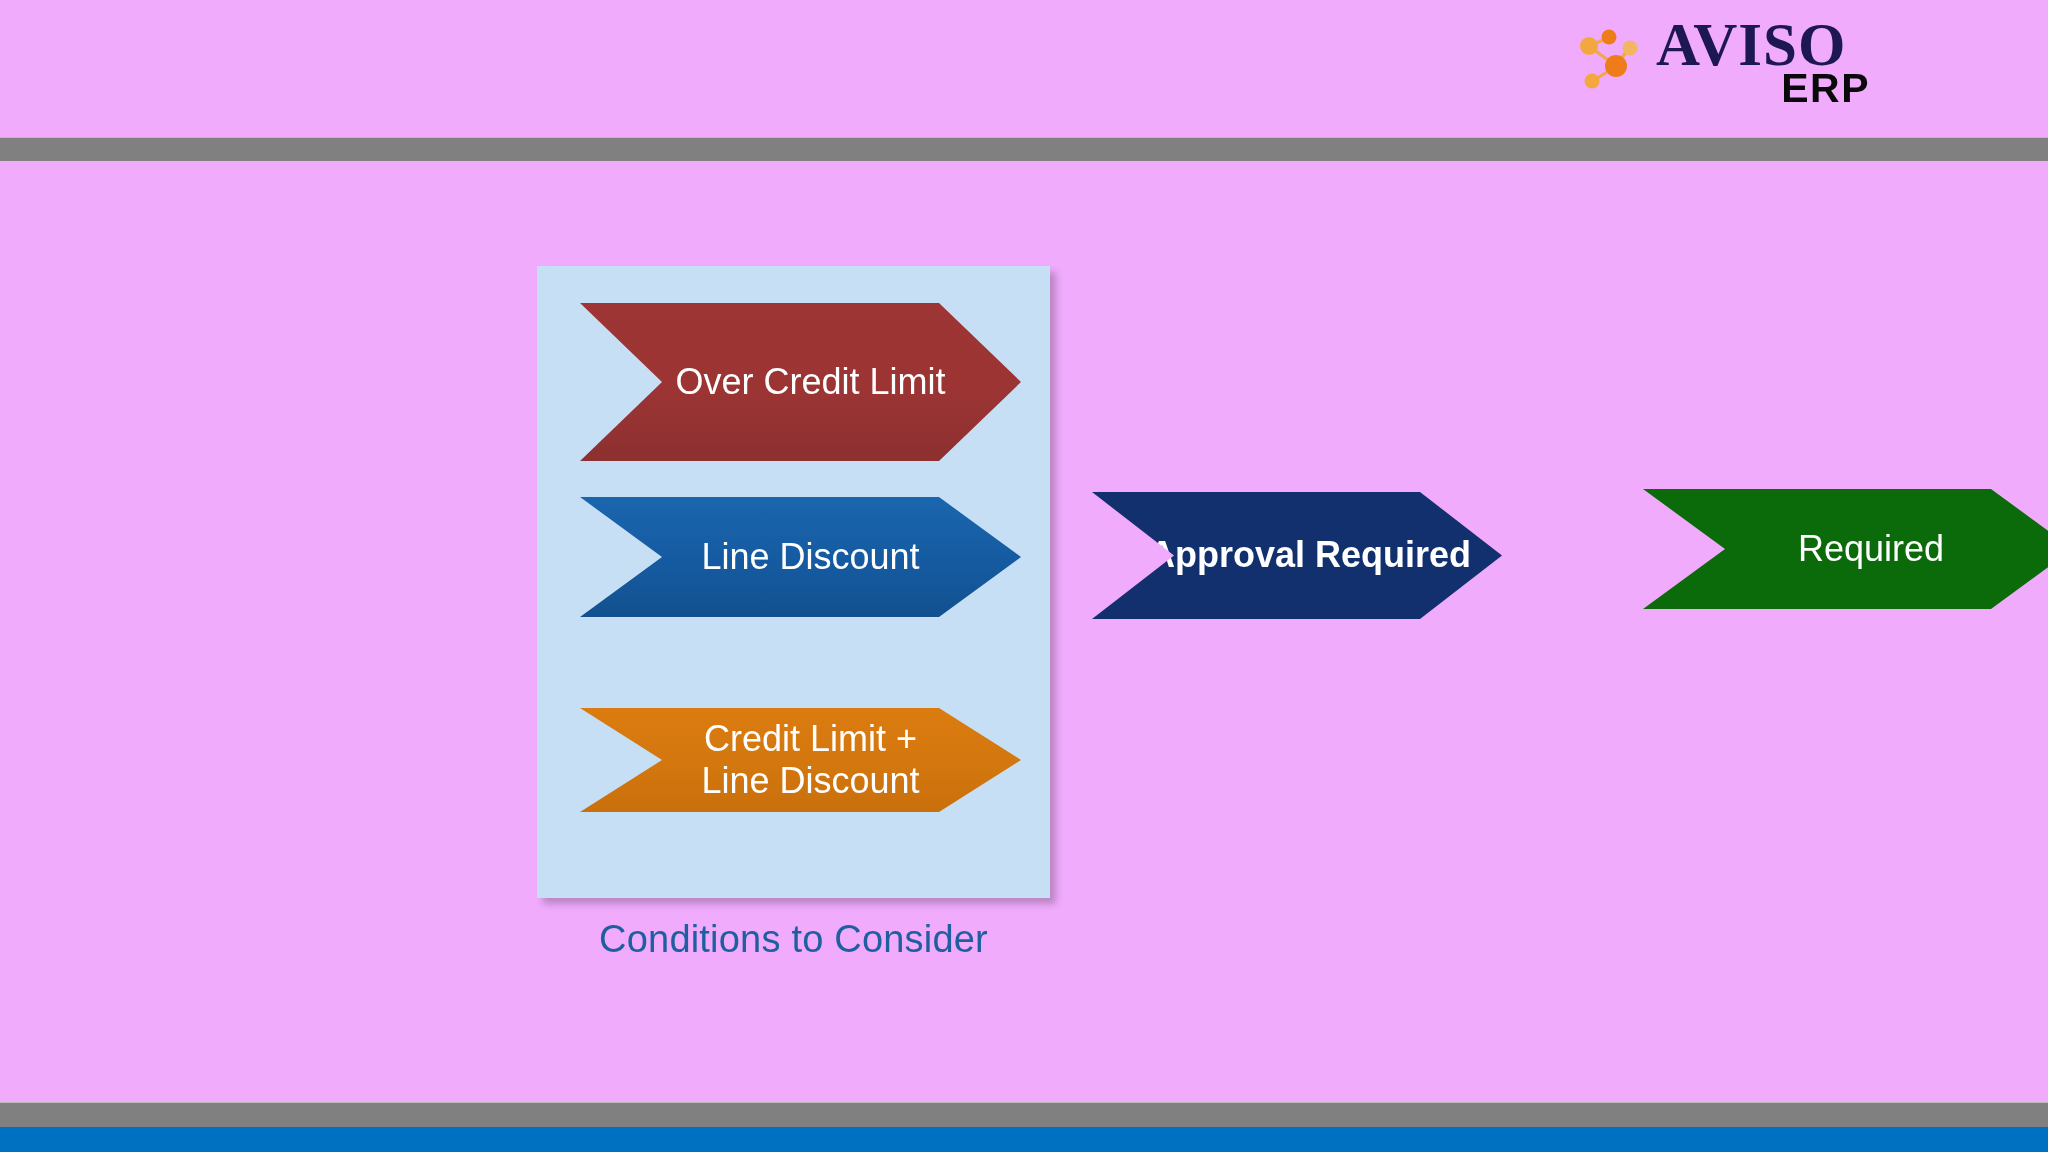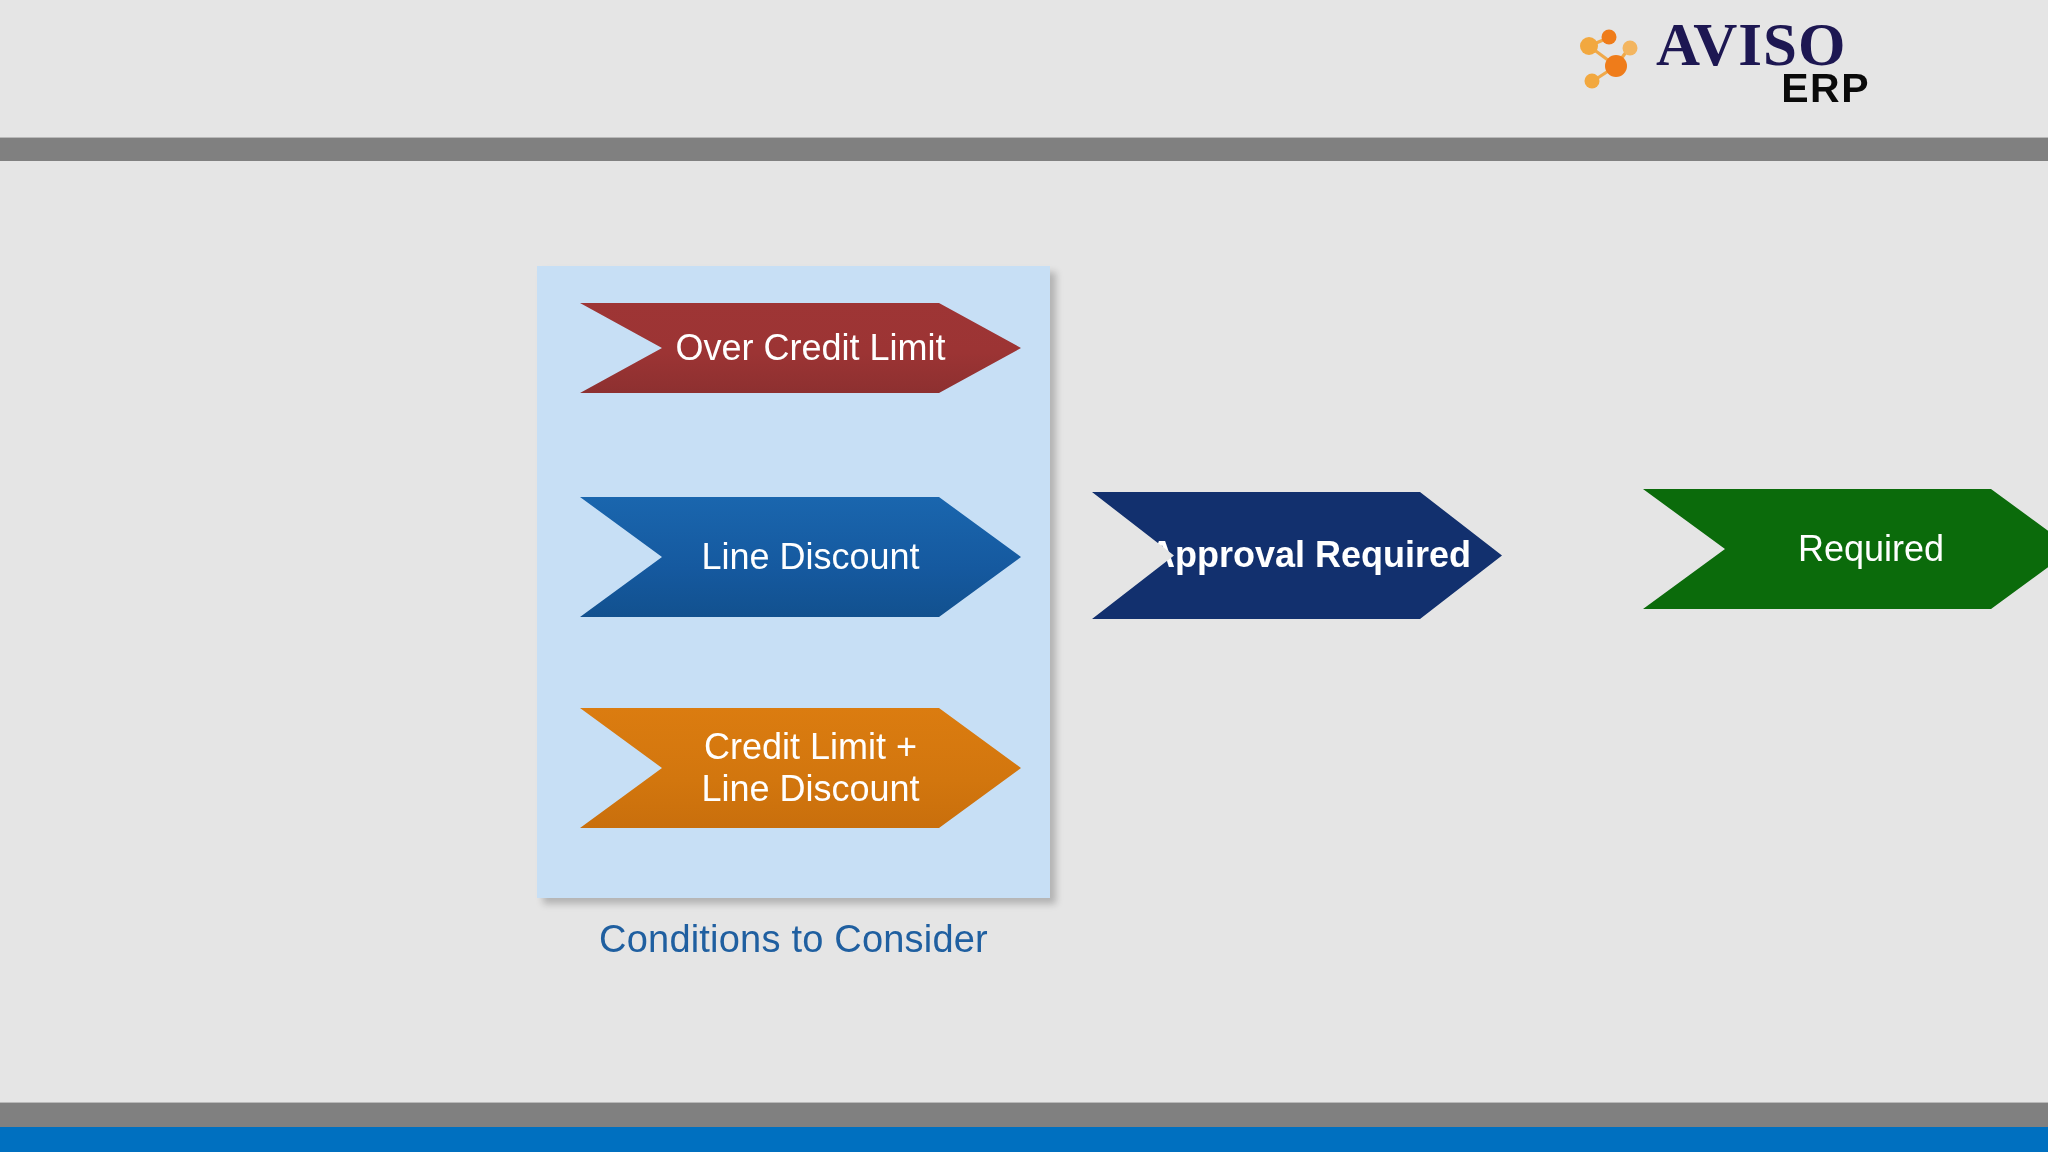--- a/index.html
+++ b/index.html
@@ -11,21 +11,21 @@
     width: 2048px;
     height: 1152px;
     overflow: hidden;
     font-family: "Liberation Sans", sans-serif;
     position: relative;
   }
 
   .slide {
     position: absolute;
     inset: 0;
-    background: #e5e5e5;
+    background: #f0abfc;
   }
 
   
   .logo-block {
     position: absolute;
     left: 1578px;
     top: 12px;
     width: 300px;
     height: 92px;
   }
@@ -130,39 +130,39 @@
     top: 490px;
     width: 450px;
     height: 127px;
     background: #15599f;
   }
 
   .chev-over-credit {
     left: 580px;
     top: 303px;
     width: 441px;
-    height: 90px;
+    height: 158px;
     background: linear-gradient(180deg, #9e3535 0%, #9c3434 55%, #8d3030 100%);
   }
   .chev-over-credit .chev-label { padding-left: 34px; }
 
   .chev-line-discount {
     left: 580px;
     top: 497px;
     width: 441px;
     height: 120px;
     background: linear-gradient(180deg, #1a66ae 0%, #15599f 60%, #12518f 100%);
   }
   .chev-line-discount .chev-label { padding-left: 34px; }
 
   .chev-credit-line {
     left: 580px;
     top: 708px;
     width: 441px;
-    height: 120px;
+    height: 104px;
     background: linear-gradient(180deg, #db7c10 0%, #d2760e 60%, #c96f0c 100%);
   }
   .chev-credit-line .chev-label { padding-left: 34px; line-height: 1.17; }
 
   .chev-approval {
     left: 1092px;
     top: 492px;
     width: 410px;
     height: 127px;
     background: #12306e;

